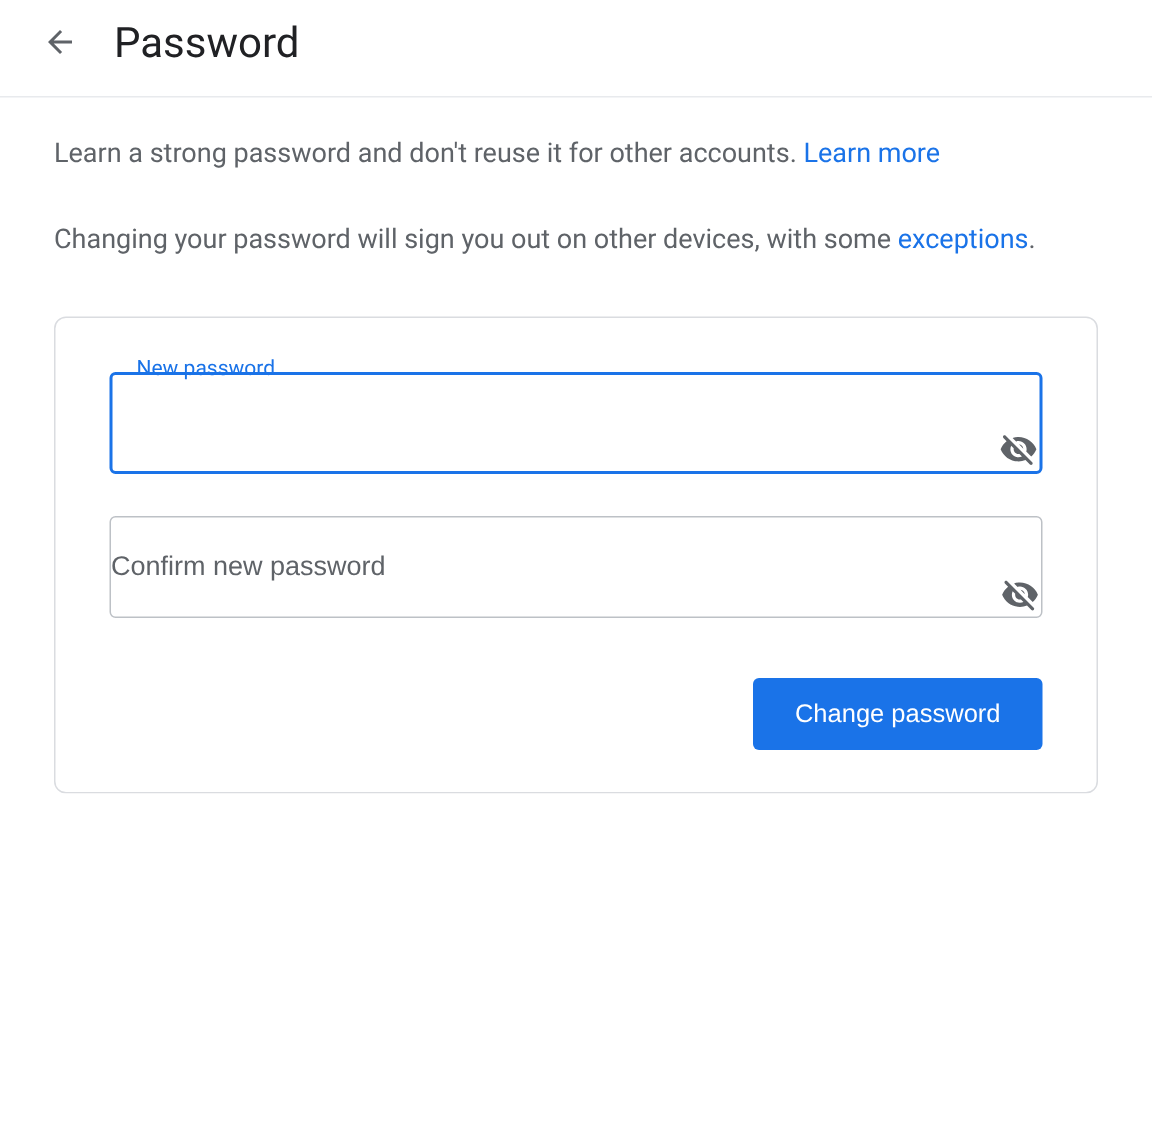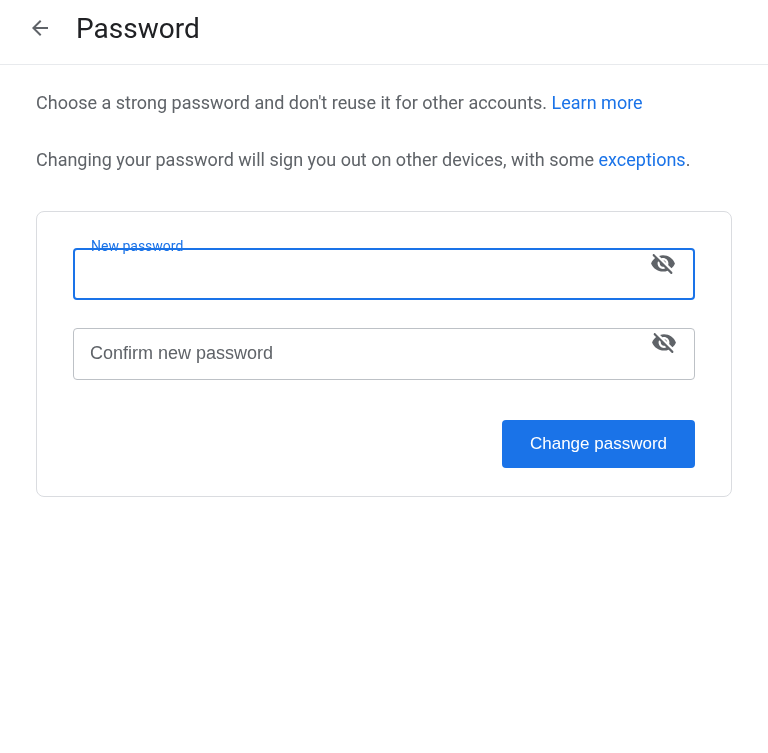--- a/index.html
+++ b/index.html
@@ -60,24 +60,24 @@
     }
     .field-wrapper.focused .field-outline {
       border: 2px solid #1a73e8;
     }
     .field-wrapper.focused .floating-label {
       color: #1a73e8;
     }
     .field-outline {
       border: 1px solid #80868b;
       border-radius: 4px;
-      height: 52px;
+      height: 68px;
       display: flex;
-      align-items: flex-start;
-      padding: 0 16px;
+      align-items: flex-end;
+      padding: 0 0;
       position: relative;
     }
     .floating-label {
       position: absolute;
       top: -10px;
       left: 12px;
       background: #fff;
       padding: 0 6px;
       font-size: 14px;
       color: #1a73e8;
@@ -148,21 +148,21 @@
   <div class="back-button">
     <svg width="24" height="24" viewBox="0 0 24 24" fill="#5f6368">
       <path d="M20 11H7.83l5.59-5.59L12 4l-8 8 8 8 1.41-1.41L7.83 13H20v-2z"></path>
     </svg>
   </div>
   <h1 class="page-title">Password</h1>
 </div>
 
 <div class="content">
   <p class="intro-text">
-    <span>Choose a strong password and don't reuse it for other accounts. </span><span class="link">Learn more</span>
+    <span>Learn a strong password and don't reuse it for other accounts. </span><span class="link">Learn more</span>
   </p>
   <p class="intro-text">
     <span>Changing your password will sign you out on other devices, with some </span><span class="link">exceptions</span><span>.</span>
   </p>
 
   <div class="card">
 
     <div class="field-wrapper focused">
       <span class="floating-label">New password</span>
       <div class="field-outline">

